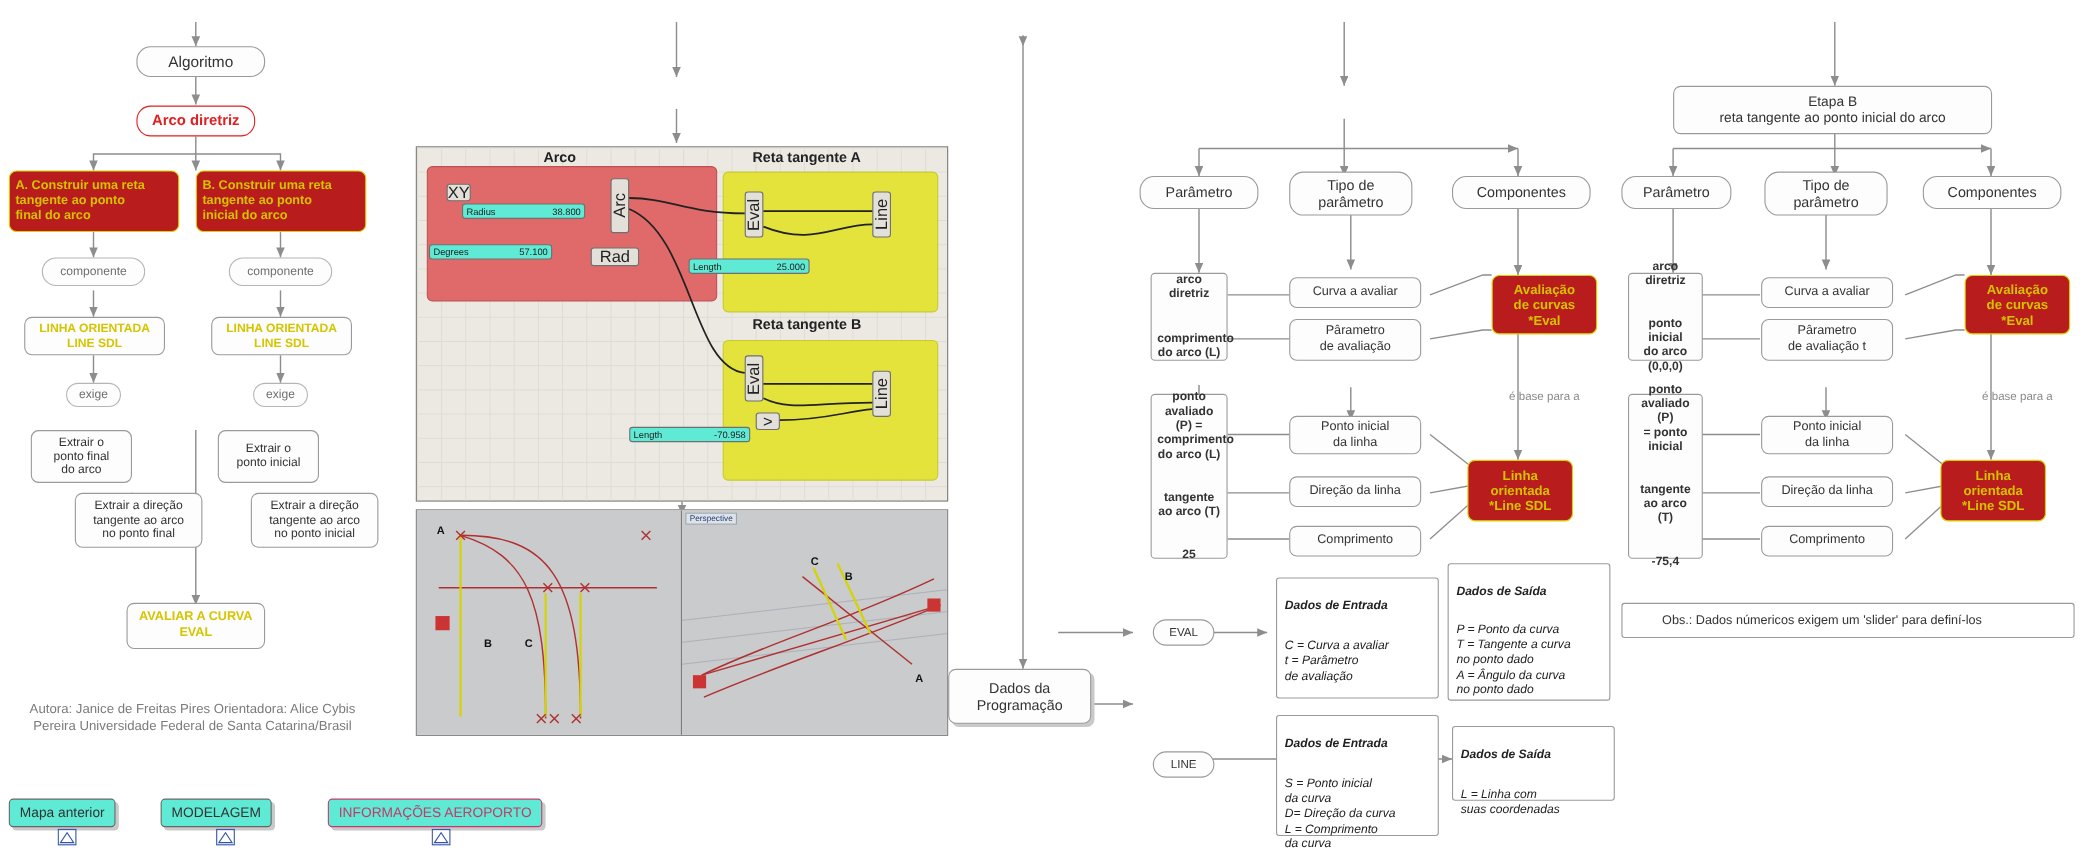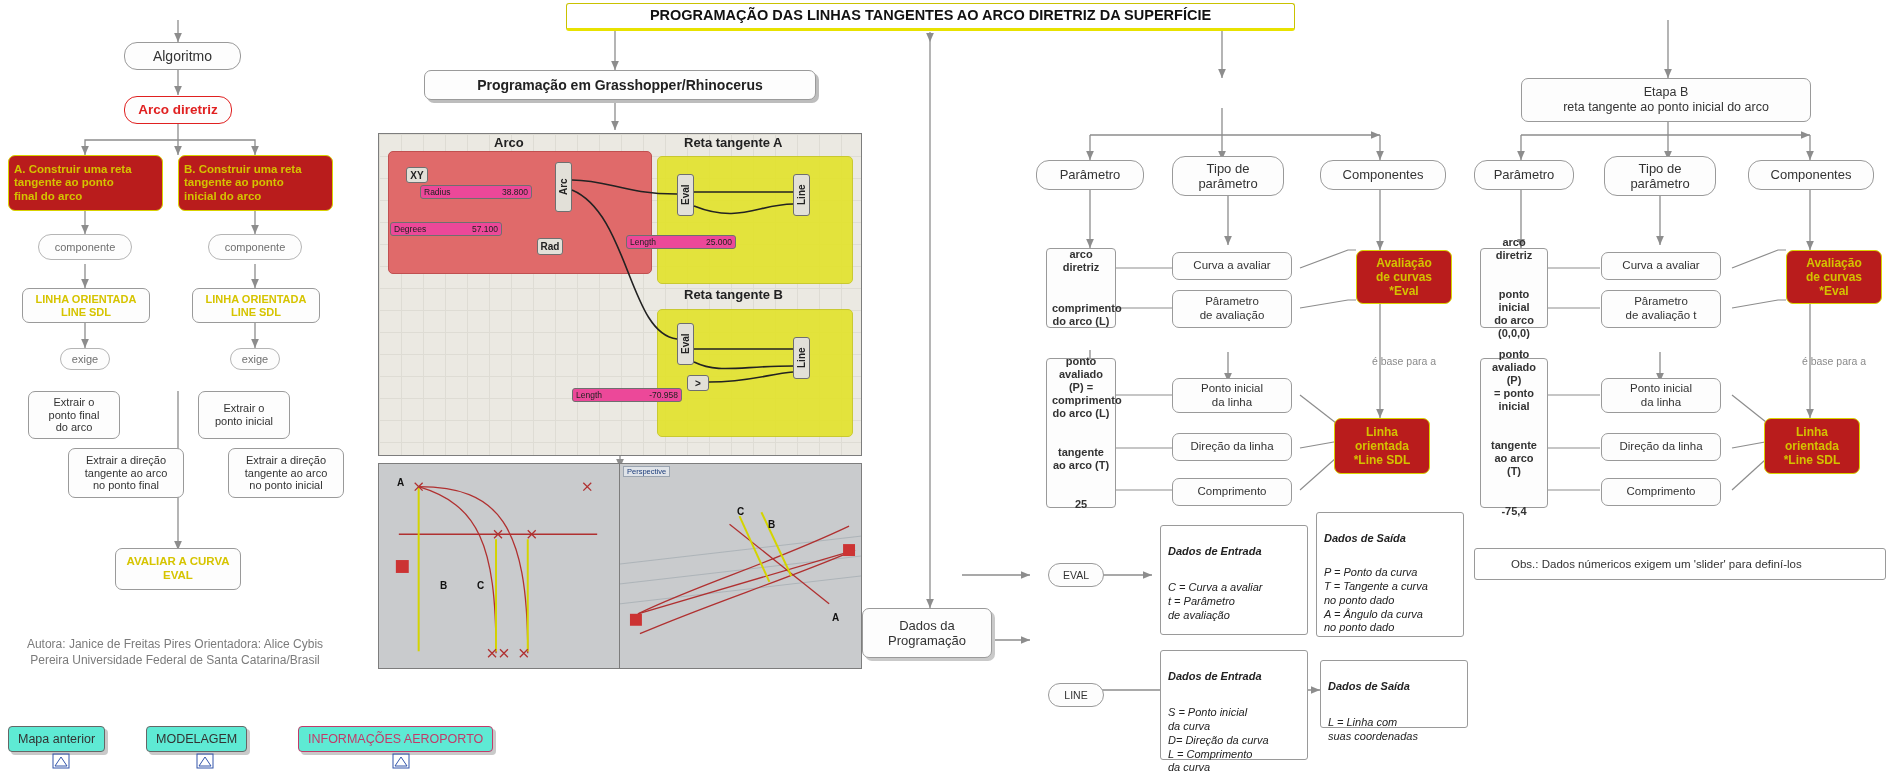--- a/index.html
+++ b/index.html
@@ -47,23 +47,23 @@
 
   svg.edges { position:absolute; left:0; top:0; width:1899px; height:774px; pointer-events:none; }
 
   
   .gh-wrap { position:absolute; left:378px; top:133px; width:484px; height:323px; border:1px solid #7d7d7d; background:#ebe9e2; }
   .gh-grid { position:absolute; inset:0; background-image:linear-gradient(to right,#dedcd4 1px,transparent 1px),linear-gradient(to bottom,#dedcd4 1px,transparent 1px); background-size:22px 22px; }
   .gh-group { position:absolute; border-radius:5px; }
   .gh-red { background:#e06a6a; border:1px solid #c05050; }
   .gh-yel { background:#e3e32e; border:1px solid #c7c722; opacity:.92; }
   .gh-label { position:absolute; font-size:13px; font-weight:bold; color:#222; }
-  .gh-comp { position:absolute; background:#e2e0d8; border:1px solid #6f6f6f; border-radius:3px; display:flex; align-items:center; justify-content:center; font-size:10px; font-weight:bold; color:#222; }
+  .gh-comp { position:absolute; background:#e2e0d8; border:1px solid #6f6f6f; border-radius:3px; display:flex; align-items:center; justify-content:center; font-size:15px; font-weight:normal; color:#222; }
   .gh-vert { writing-mode:vertical-rl; transform:rotate(180deg); }
-  .gh-slider { position:absolute; background:#ec4899; border:1px solid #6f6f6f; border-radius:3px; font-size:8.5px; display:flex; align-items:center; color:#222; padding:0 3px; }
+  .gh-slider { position:absolute; background:#5eead4; border:1px solid #6f6f6f; border-radius:3px; font-size:8.5px; display:flex; align-items:center; color:#222; padding:0 3px; }
 
   
   .rhino { position:absolute; left:378px; top:463px; width:484px; height:206px; border:1px solid #7d7d7d; background:#fff; display:flex; }
   .rh-left { width:50%; height:100%; background:#c9cbcd; position:relative; border-right:1px solid #7d7d7d;}
   .rh-right { width:50%; height:100%; background:#c9cbcd; position:relative; }
   .rh-tag { position:absolute; left:3px; top:2px; font-size:7.5px; color:#1b3c7a; background:#dfe3e8; padding:0 3px; border:1px solid #9aa4b0; }
   .rh-ltr { position:absolute; font-size:10px; color:#111; font-weight:bold; }
 
   
   .btm-btn { position:absolute; border:1px solid #666; border-radius:4px; background:#5eead4; font-size:12.5px; padding:5px 9px; }
@@ -158,21 +158,20 @@
       <path d="M1732,308 L1778,300 L1786,300"></path>
       <path d="M1547,395 L1600,395"></path>
       <path d="M1547,448 L1600,448"></path>
       <path d="M1547,490 L1600,490"></path>
       <path d="M1732,395 L1776,430"></path>
       <path d="M1732,448 L1776,440"></path>
       <path d="M1732,490 L1776,450"></path>
     </g>
   </svg>
 
-  <div class="node title-node" style="left:566px; top:3px; width:729px; height:28px;">PROGRAMAÇÃO DAS LINHAS TANGENTES AO ARCO DIRETRIZ DA SUPERFÍCIE</div>
 
   <div class="node pill" style="left:124px; top:42px; width:117px; height:28px; font-size:14px;">Algoritmo</div>
   <div class="node red-box" style="left:124px; top:96px; width:108px; height:28px; font-size:13.5px;">Arco diretriz</div>
 
   <div class="node yellow-box" style="left:8px; top:155px; width:155px; height:56px; text-align:left; justify-content:flex-start; font-size:11.5px;">A. Construir uma reta
 tangente ao ponto
 final do arco</div>
   <div class="node yellow-box" style="left:178px; top:155px; width:155px; height:56px; text-align:left; justify-content:flex-start; font-size:11.5px;">B. Construir uma reta
 tangente ao ponto
 inicial do arco</div>
@@ -201,37 +200,36 @@
 no ponto inicial</div>
 
   <div class="node" style="left:115px; top:548px; width:126px; height:42px; color:#d6c400; font-weight:bold; font-size:11.5px;">AVALIAR A CURVA
 EVAL</div>
 
   <div class="credits" style="left:10px; top:636px; width:330px;">Autora: Janice de Freitas Pires
 Orientadora: Alice Cybis Pereira
 Universidade Federal de
 Santa Catarina/Brasil</div>
 
-  <div class="node" style="left:424px; top:70px; width:392px; height:30px; font-size:14px; font-weight:bold; color:#222; box-shadow:3px 3px 0 #bdbdbd;">Programação em Grasshopper/Rhinocerus</div>
 
   <div class="gh-wrap">
     <div class="gh-grid"></div>
 
     <div class="gh-group gh-red" style="left:9px; top:17px; width:264px; height:123px;"></div>
     <div class="gh-label" style="left:115px; top:1px;">Arco</div>
 
     <div class="gh-group gh-yel" style="left:278px; top:22px; width:196px; height:128px;"></div>
     <div class="gh-label" style="left:305px; top:1px;">Reta tangente A</div>
 
     <div class="gh-group gh-yel" style="left:278px; top:175px; width:196px; height:128px;"></div>
     <div class="gh-label" style="left:305px; top:153px;">Reta tangente B</div>
 
     <div class="gh-comp" style="left:27px; top:33px; width:22px; height:16px;">XY</div>
     <div class="gh-comp gh-vert" style="left:176px; top:28px; width:17px; height:50px;">Arc</div>
-    <div class="gh-comp" style="left:158px; top:104px; width:26px; height:17px;">Rad</div>
+    <div class="gh-comp" style="left:158px; top:91px; width:44px; height:17px;">Rad</div>
     <div class="gh-slider" style="left:41px; top:51px; width:112px; height:14px;">
       <span>Radius</span>
       <span style="flex:1"></span>
       <span>38.800</span>
     </div>
     <div class="gh-slider" style="left:11px; top:88px; width:112px; height:14px;">
       <span>Degrees</span>
       <span style="flex:1"></span>
       <span>57.100</span>
     </div>

